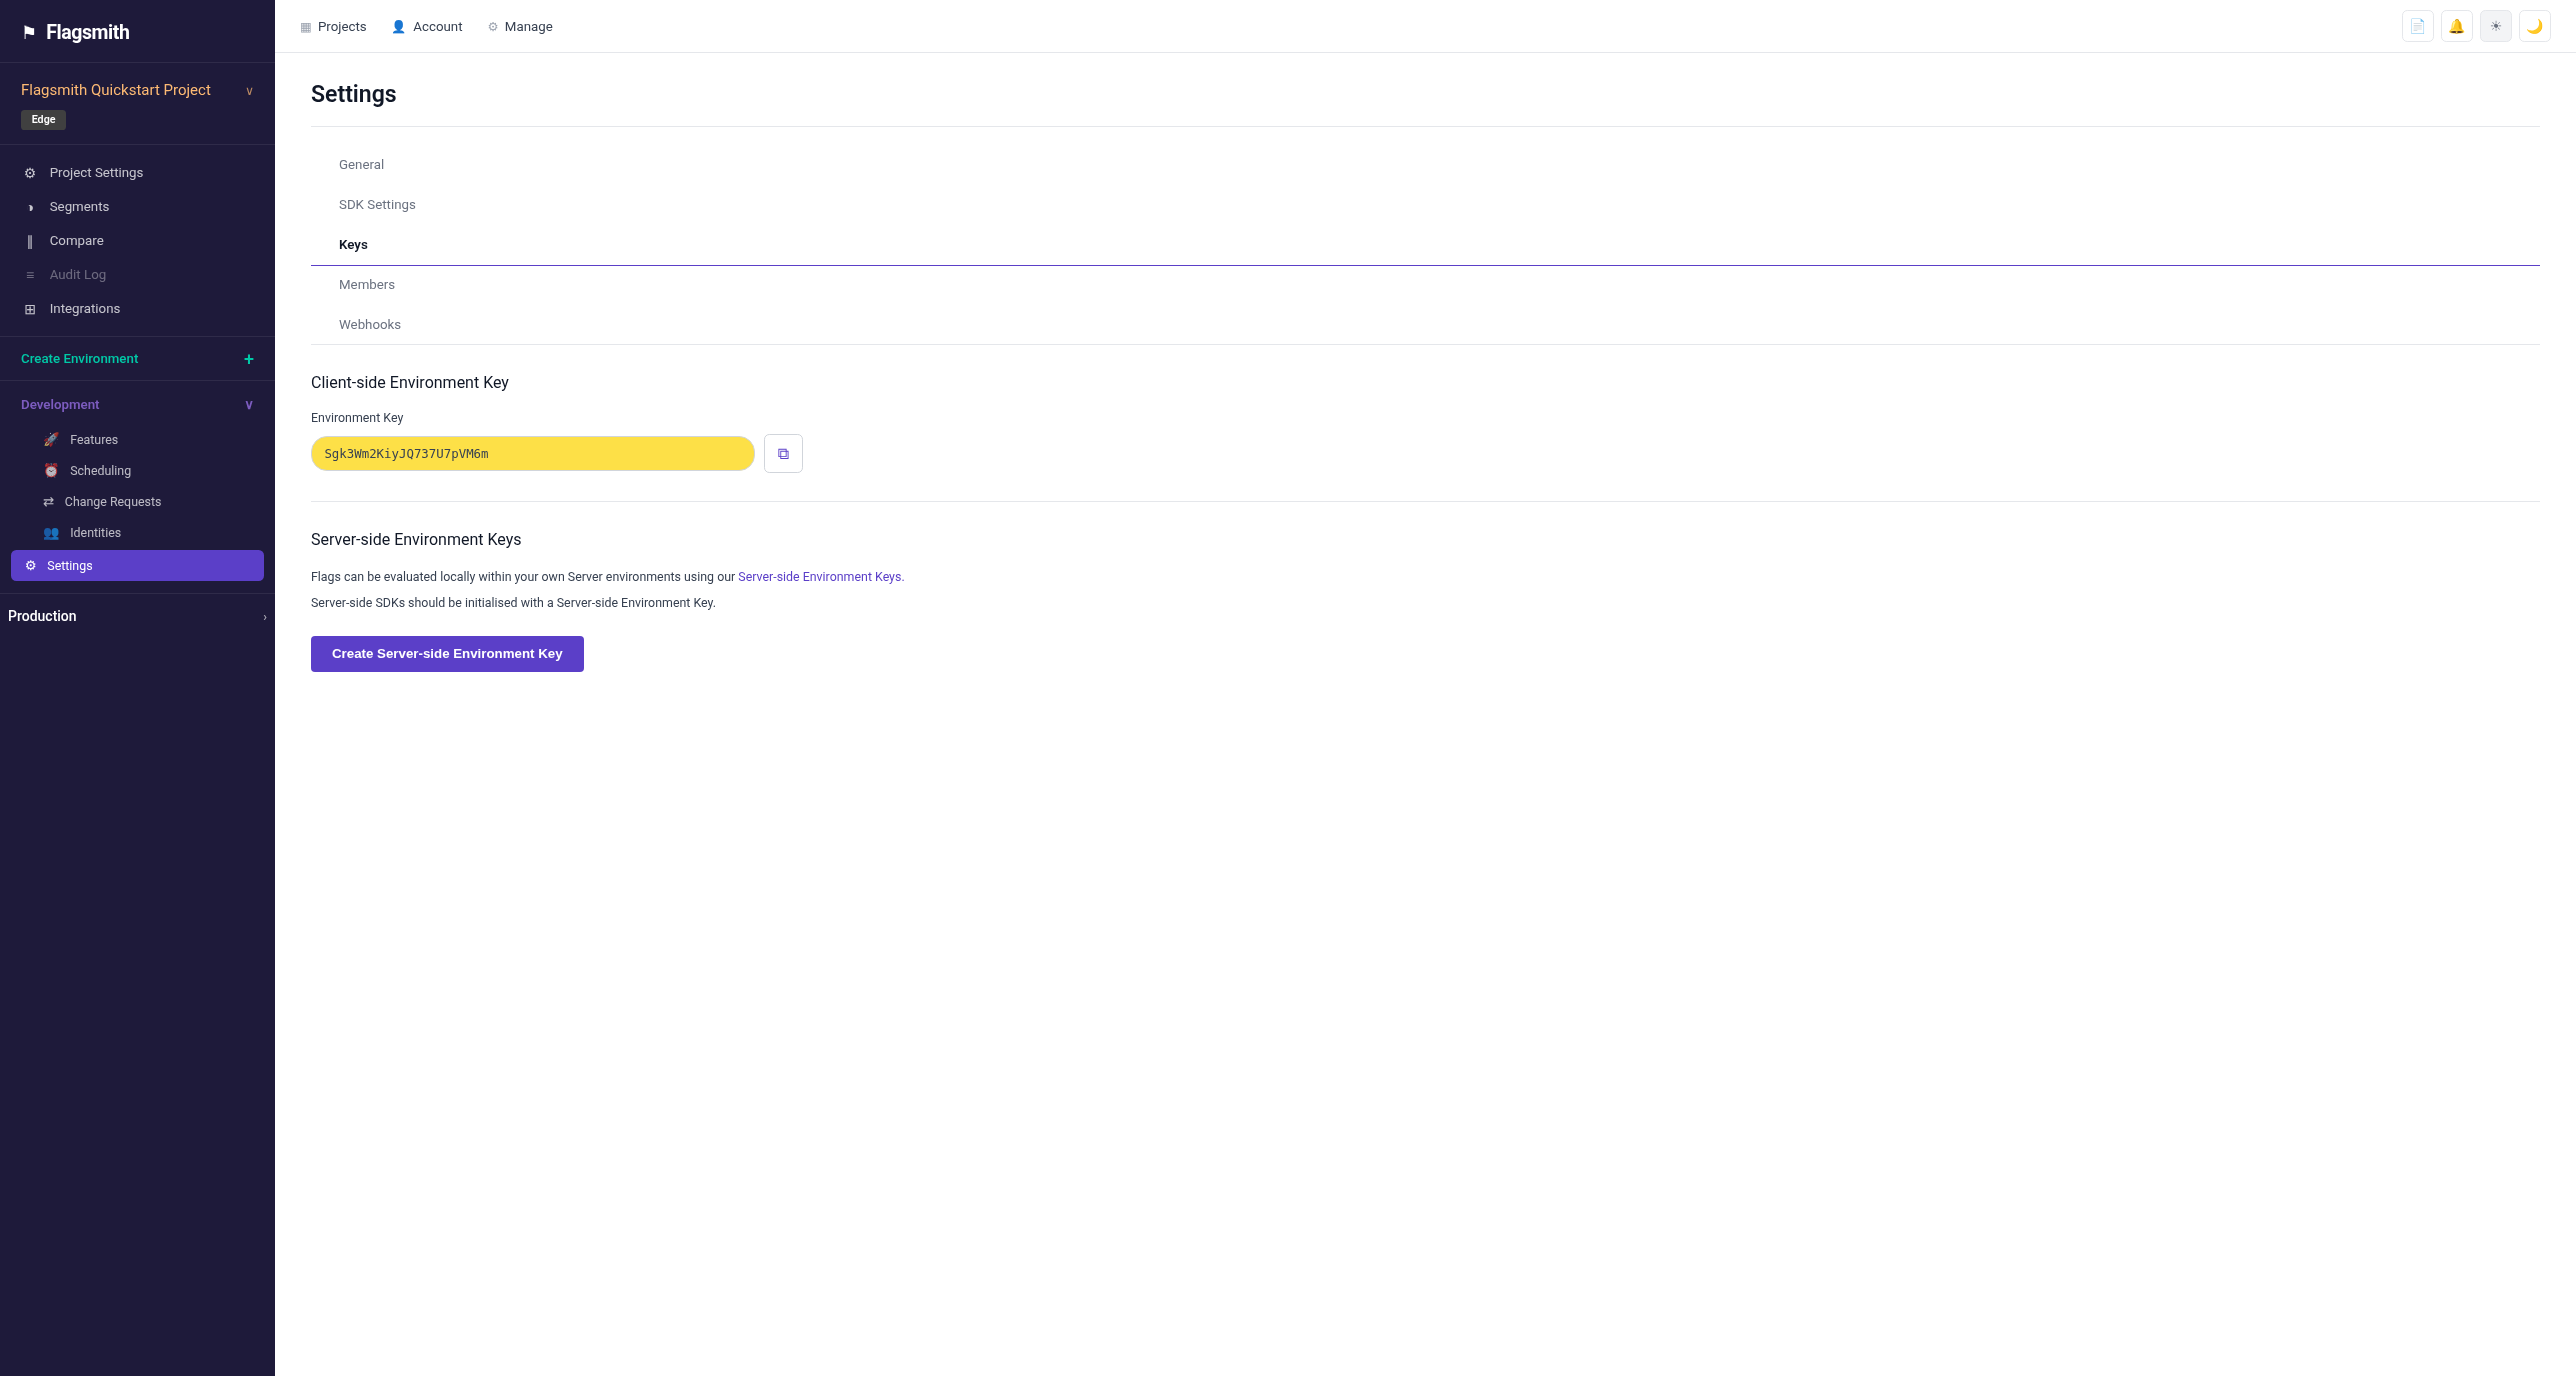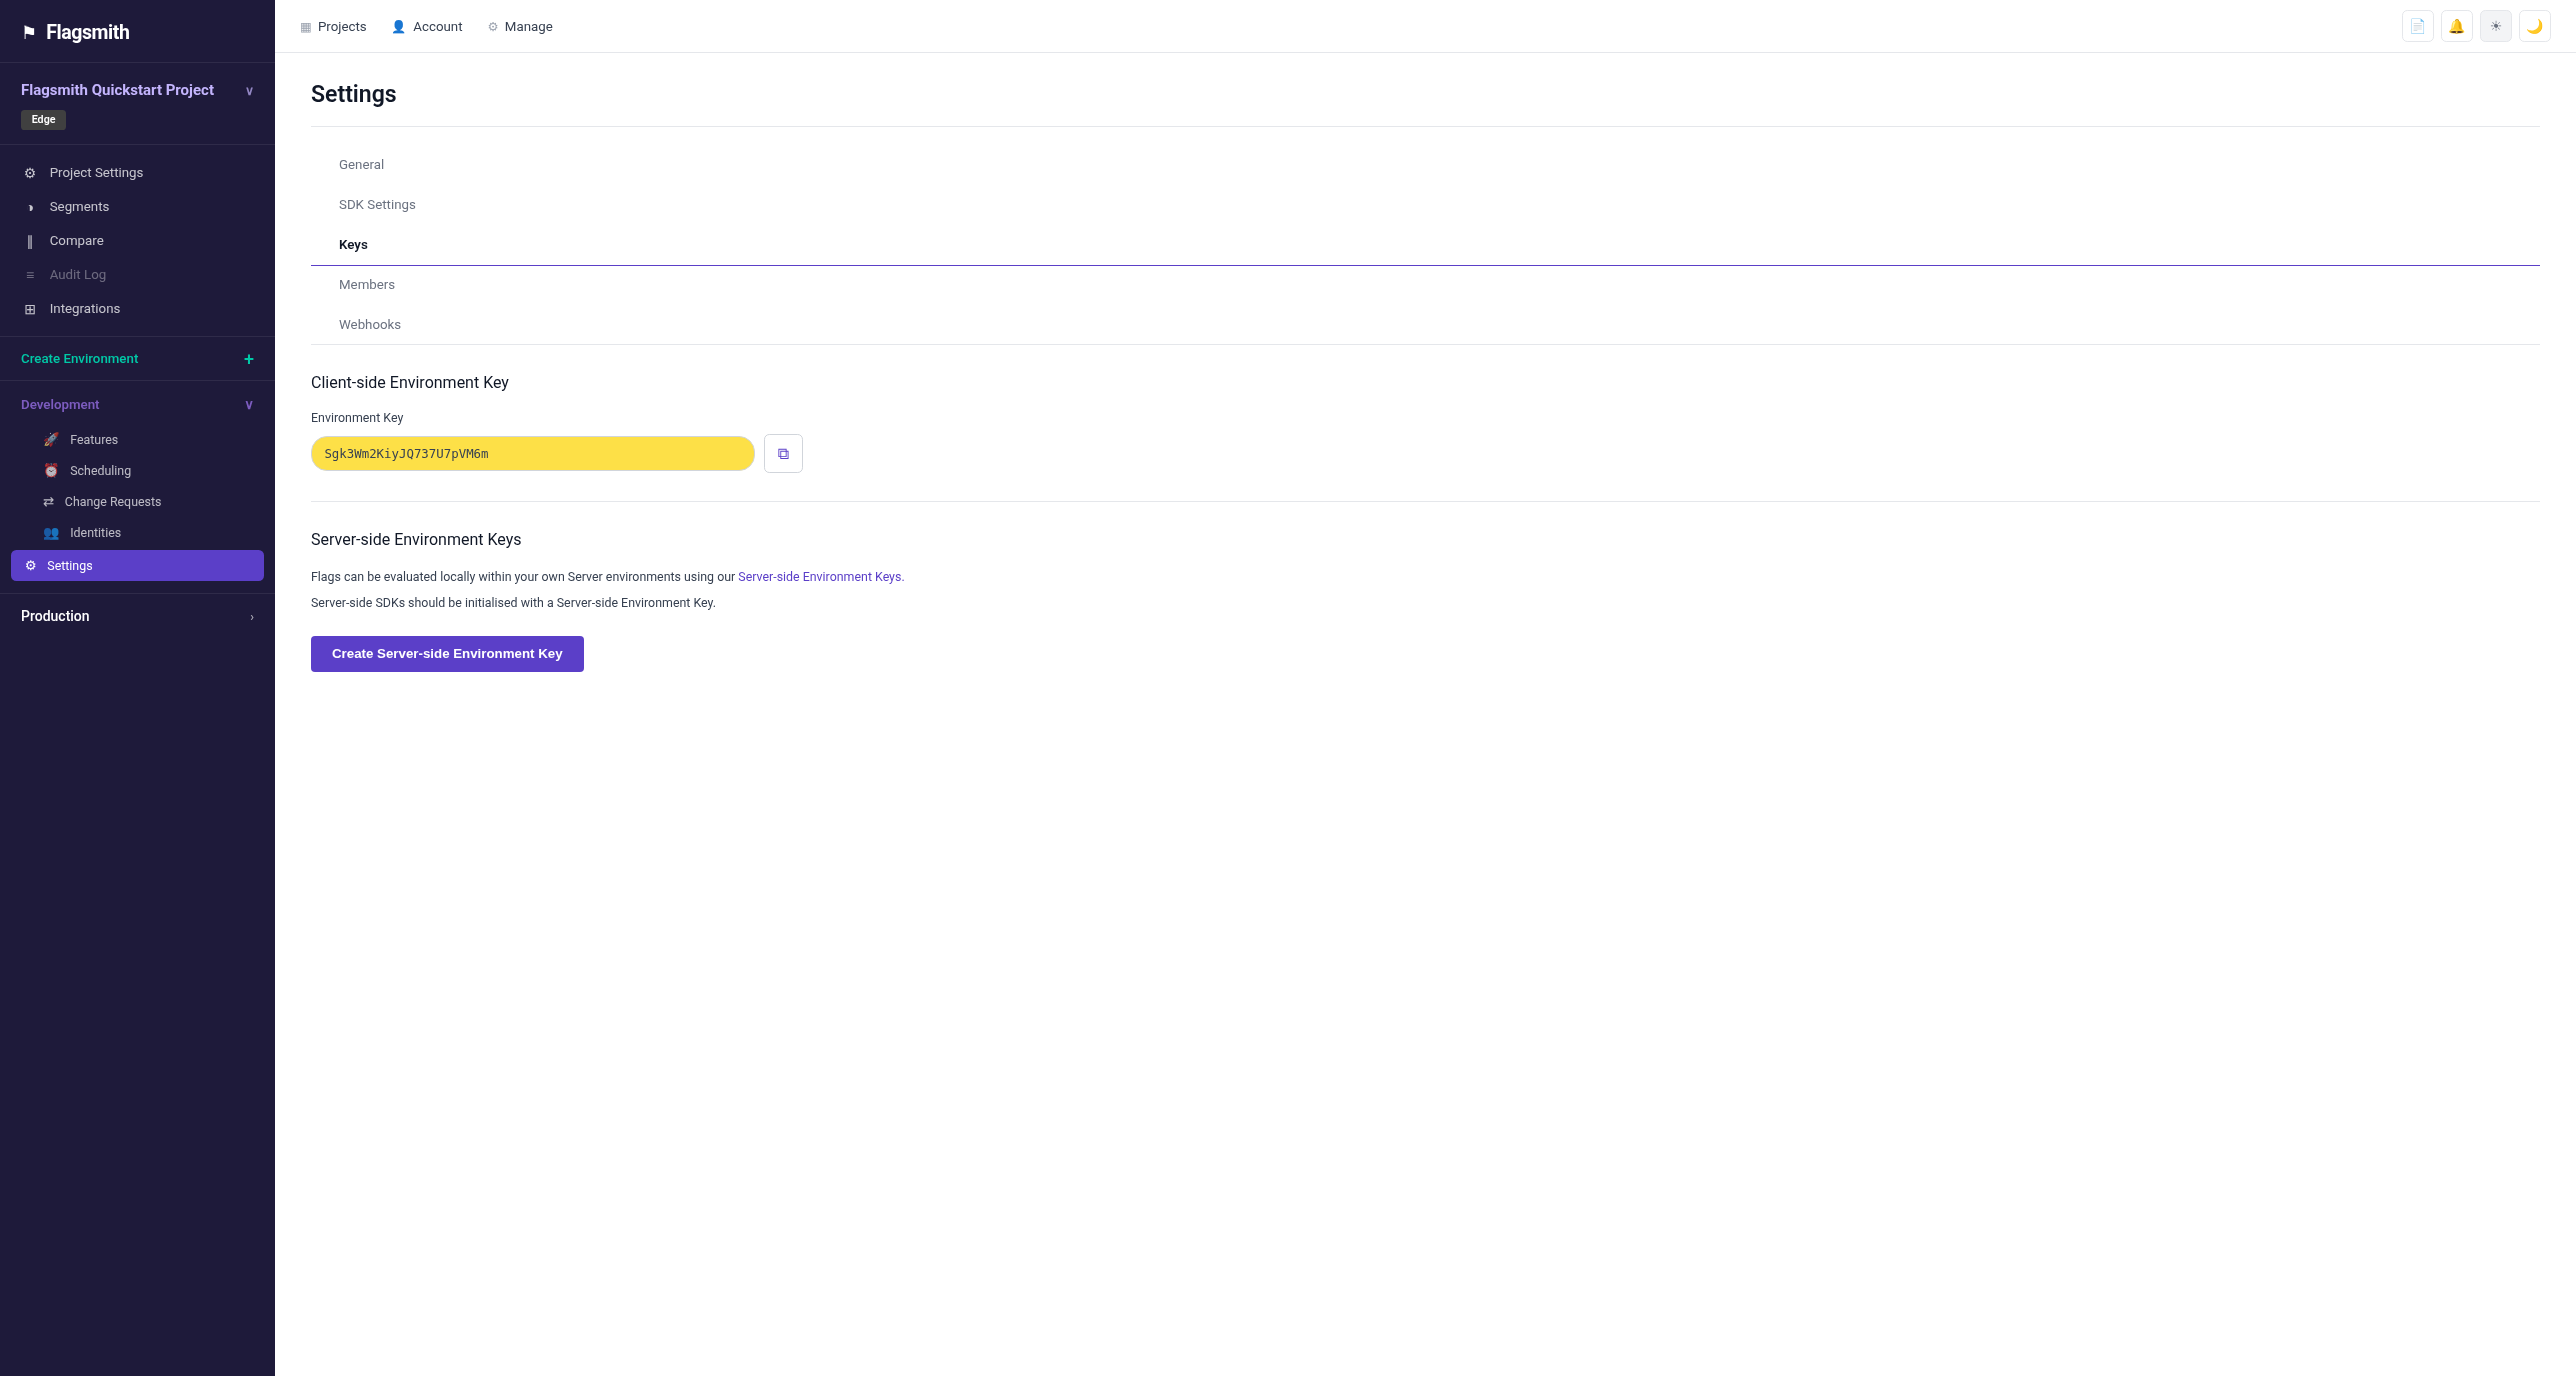--- a/index.html
+++ b/index.html
@@ -32,22 +32,22 @@
     .logo-icon {
       color: #fff;
       font-size: 18px;
     }
     .project-section {
       padding: 18px 21px 14px;
       border-bottom: 0.9px solid rgba(255,255,255,0.08);
     }
     .project-name {
       font-size: 15px;
-      font-weight: 700;
-      color: #c4b5fd;
+      font-weight: 400;
+      color: #fdba74;
       display: flex;
       align-items: center;
       justify-content: space-between;
       margin-bottom: 10.7px;
       gap: 9px;
     }
     .project-name .chevron { font-size: 12.4px; opacity: 0.7; }
     .edge-badge {
       background: #404040;
       color: #fff;
@@ -116,21 +116,21 @@
       color: #fff;
       border-radius: 5.3px;
       margin: 1.8px 10.7px;
       padding: 8px 14px;
     }
 
     .production-item {
       display: flex;
       align-items: center;
       justify-content: space-between;
-      padding: 14px 21px;
+      padding: 14px 8px;
       color: #fff;
       font-size: 14px;
       font-weight: 500;
       cursor: pointer;
       border-top: 0.9px solid rgba(255,255,255,0.08);
     }
     .production-item .chevron-right { font-size: 12.4px; opacity: 0.6; }
 
     
     .main {

